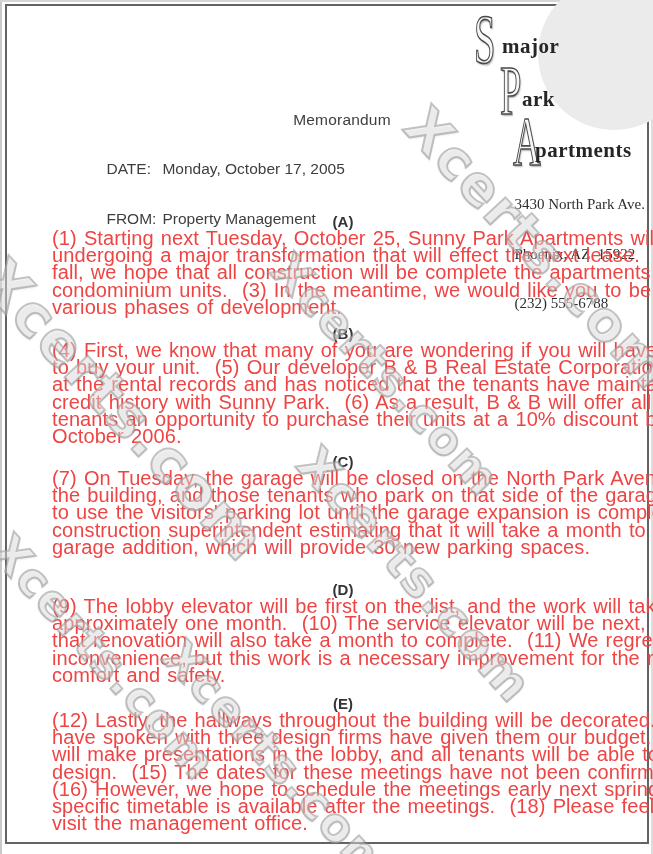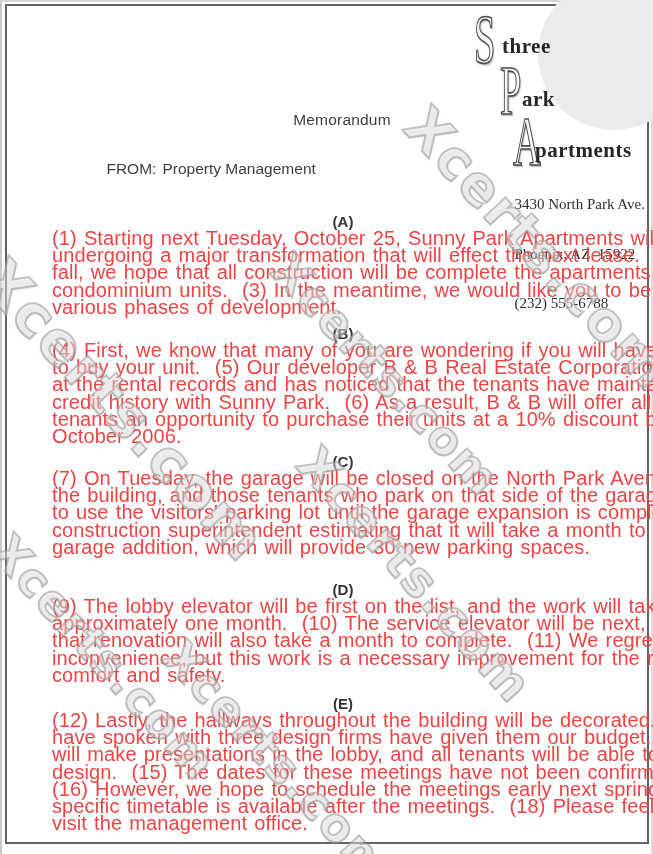--- a/index.html
+++ b/index.html
@@ -78,36 +78,39 @@
 
   <div class="edge-left"></div>
   <div class="edge-top"></div>
   <div class="edge-right"></div>
   <div class="frame"></div>
 
   <div class="logo-circle"></div>
 
   <div>
     <span class="logo-big" style="left:474px; top:5px;">S</span>
-    <span class="logo-small" style="left:502px; top:36px;">three</span>
+    <span class="logo-small" style="left:502px; top:36px;">major</span>
     <span class="logo-big" style="left:500px; top:56px;">P</span>
     <span class="logo-small" style="left:522px; top:89px;">ark</span>
     <span class="logo-big" style="left:513px; top:107px;">A</span>
     <span class="logo-small" style="left:535px; top:140px;">partments</span>
     <div class="logo-address">
       <div>3430 North Park Ave.</div>
       <div>Phoenix, AZ  15922</div>
       <div>(232) 555-6788</div>
     </div>
   </div>
 
   <div class="content">
     <div class="memo-title">Memorandum</div>
 
     <div class="hdr">
+      <div class="hdr-row">
+        <span class="hdr-label">DATE:</span><span>Monday, October 17, 2005</span>
+      </div>
       <div class="hdr-row">
         <span class="hdr-label">FROM:</span><span>Property Management</span>
       </div>
     </div>
 
     <div class="section sec-a">
       <div class="sec-heading">(A)</div>
       <div class="sec-body">(1) Starting next Tuesday, October 25, Sunny Park Apartments will be
 undergoing a major transformation that will effect the next lease.  (2) By next
 fall, we hope that all construction will be complete the apartments will become

